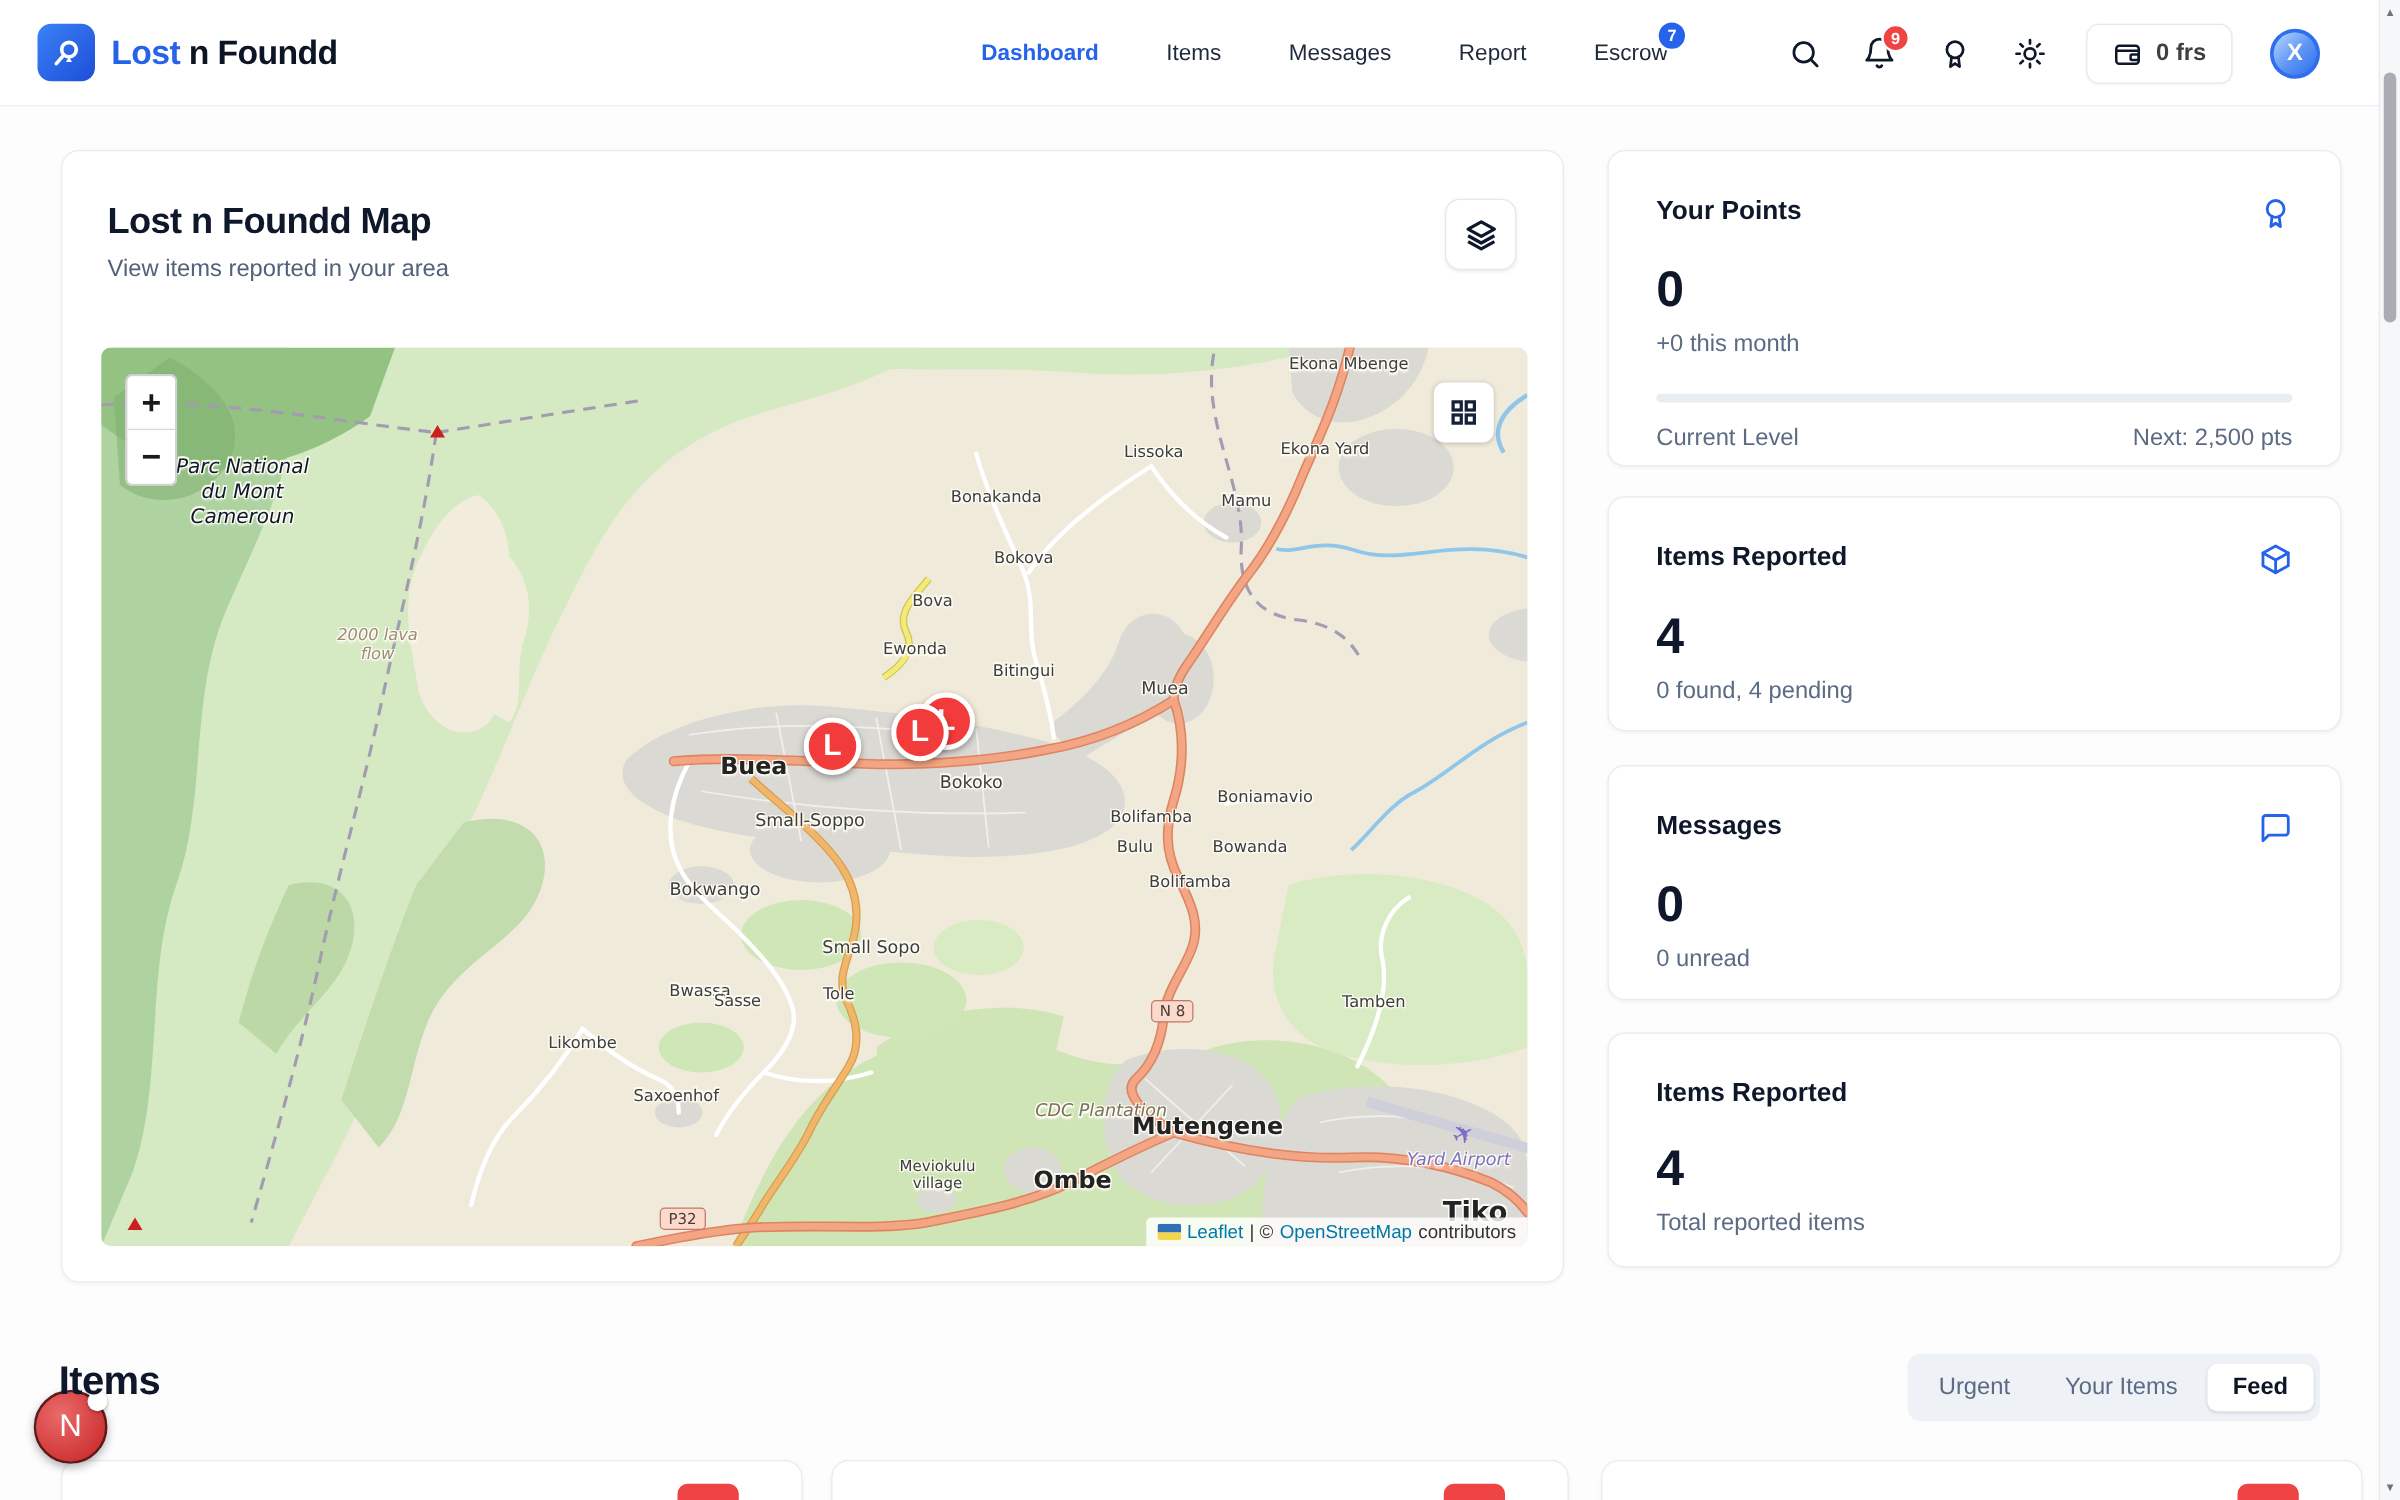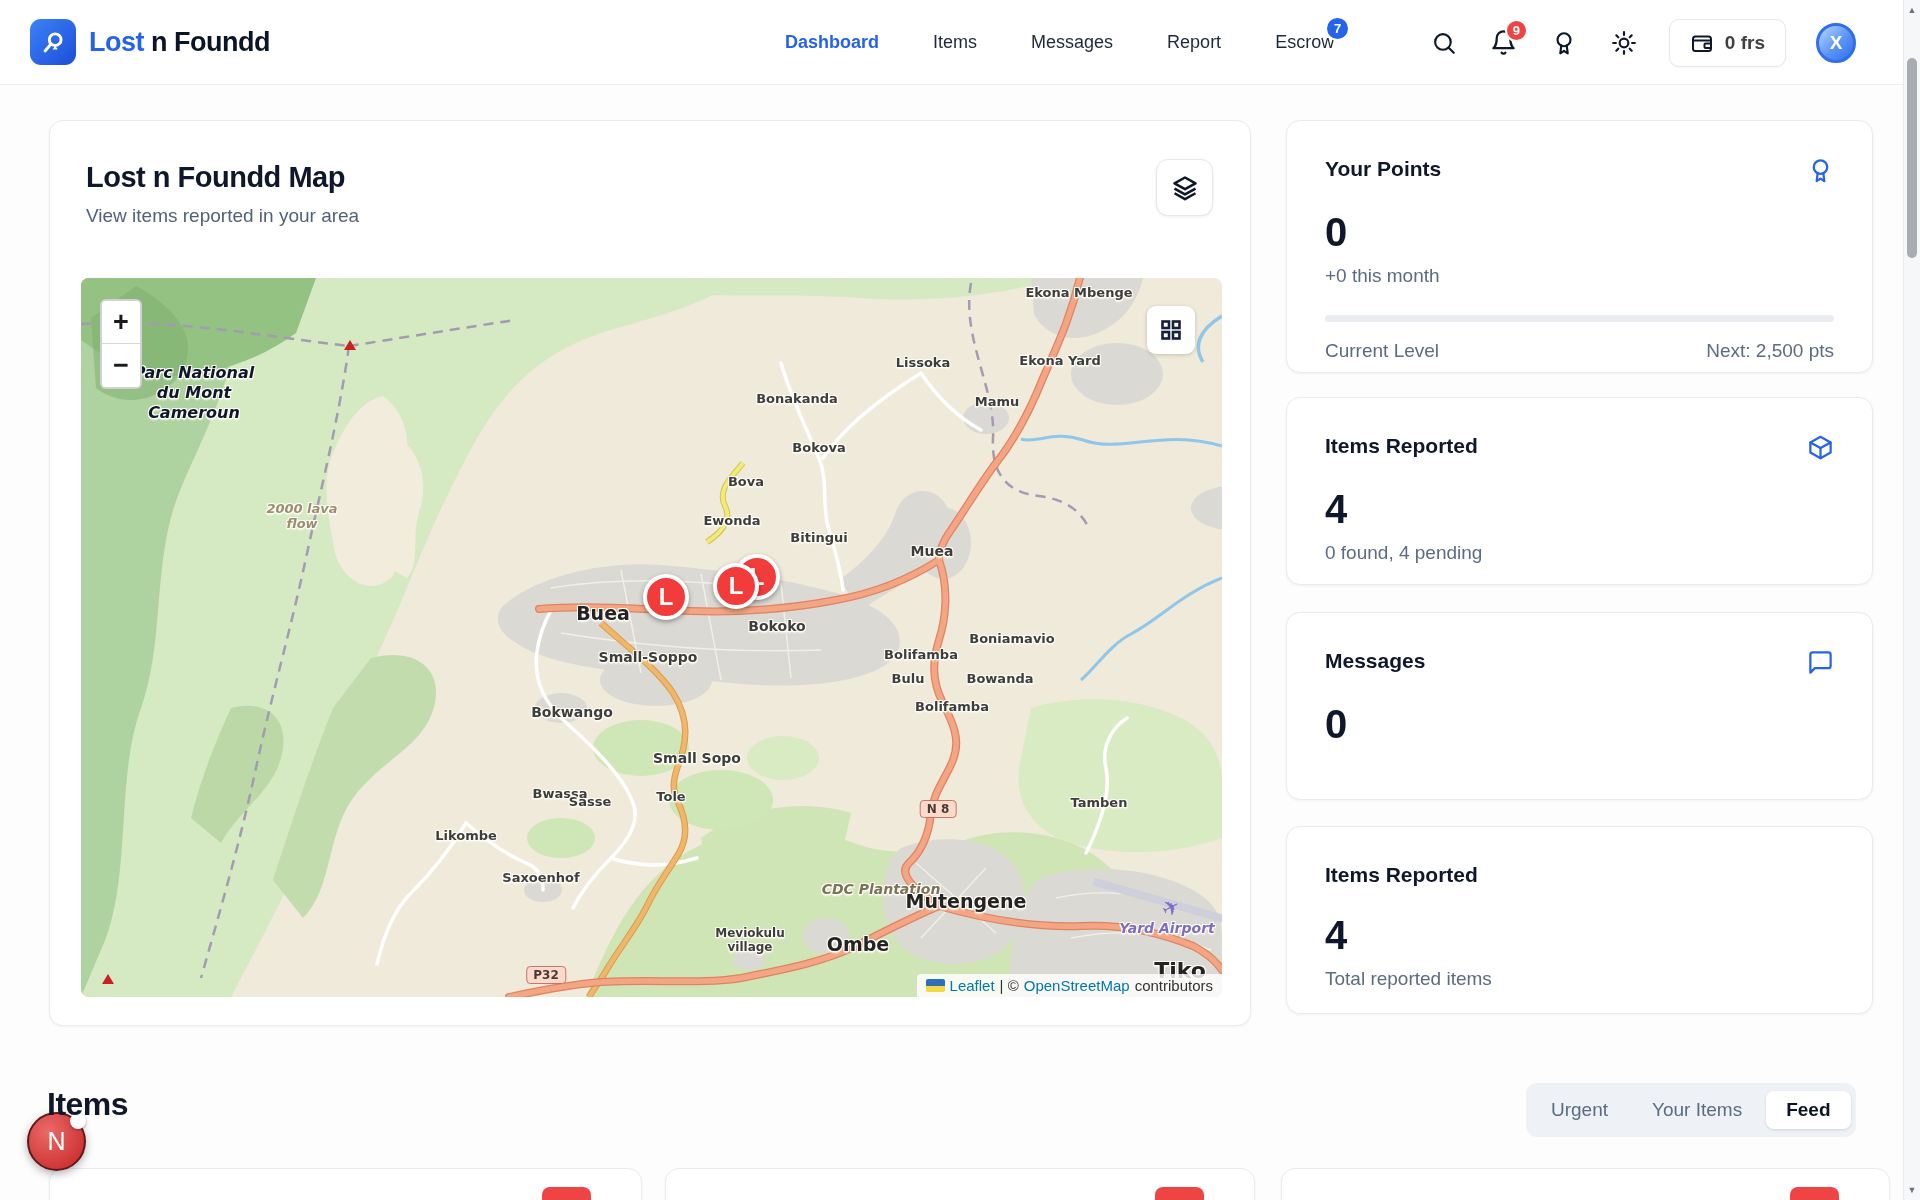--- a/index.html
+++ b/index.html
@@ -56,21 +56,21 @@
   .layers-btn { position:absolute; right:37px; top:38px; width:57px; height:57px; border-radius:12px;
                 background:#fff; border:1px solid #e2e8f0; box-shadow:0 1px 3px rgba(16,24,40,.08);
                 display:flex; align-items:center; justify-content:center; cursor:pointer; }
 
   .map { position:absolute; left:31px; top:157px; width:1141px; height:719px; border-radius:8px;
          overflow:hidden; background:#efead9; cursor:grab; }
   .map svg.terrain { position:absolute; left:0; top:0; }
 
   .ml { position:absolute; transform:translate(-50%,-50%); white-space:nowrap; font-family:"DejaVu Sans", sans-serif;
         font-size:13px; color:#3d3d3d; z-index:3;
-        text-shadow:-1px -1px 0 #fdfcf5,1px -1px 0 #fdfcf5,-1px 1px 0 #fdfcf5,1px 1px 0 #fdfcf5,0 2px 2px #fdfcf5;font-weight:bold; }
+        text-shadow:-1px -1px 0 #fdfcf5,1px -1px 0 #fdfcf5,-1px 1px 0 #fdfcf5,1px 1px 0 #fdfcf5,0 2px 2px #fdfcf5; }
   .ml.town { font-size:14px; }
   .ml.city { font-size:19px; font-weight:bold; color:#232323; }
   .ml.citybig { font-size:22px; font-weight:bold; color:#232323; }
   .ml.park { color:#0f172a; font-style:italic; font-size:16px; white-space:pre-line; text-align:center; line-height:1.25; }
   .ml.terrain { color:#9a8d72; font-style:italic; font-size:13px; white-space:pre-line; text-align:center; }
   .ml.plantation { color:#7c725b; font-style:italic; font-size:14px; }
   .ml.airport { color:#7b6fc4; font-style:italic; font-size:14px; }
   .ml.place2 { white-space:pre-line; text-align:center; font-size:12px; line-height:1.2; }
   .ml.shield { background:#fbd9cb; border:1px solid #c4766a; border-radius:4px; padding:1px 6px;
                font-size:12px; color:#4a3a34; text-shadow:none; }
@@ -409,20 +409,21 @@
 </div>
 
 <div class="card stat" style="top:612px; height:188px;">
   <div class="s-head">
     <span class="s-title">Messages</span>
     <svg width="27" height="27" viewBox="0 0 24 24">
         <path d="M21 15a2 2 0 0 1-2 2H7l-4 4V5a2 2 0 0 1 2-2h14a2 2 0 0 1 2 2Z"></path>
       </svg>
   </div>
   <div class="s-value">0</div>
+  <div class="s-sub">0 unread</div>
 </div>
 
 <div class="card stat" style="top:826px; height:188px;">
   <div class="s-head">
     <span class="s-title">Items Reported</span>
   </div>
   <div class="s-value">4</div>
   <div class="s-sub">Total reported items</div>
 </div>
 

